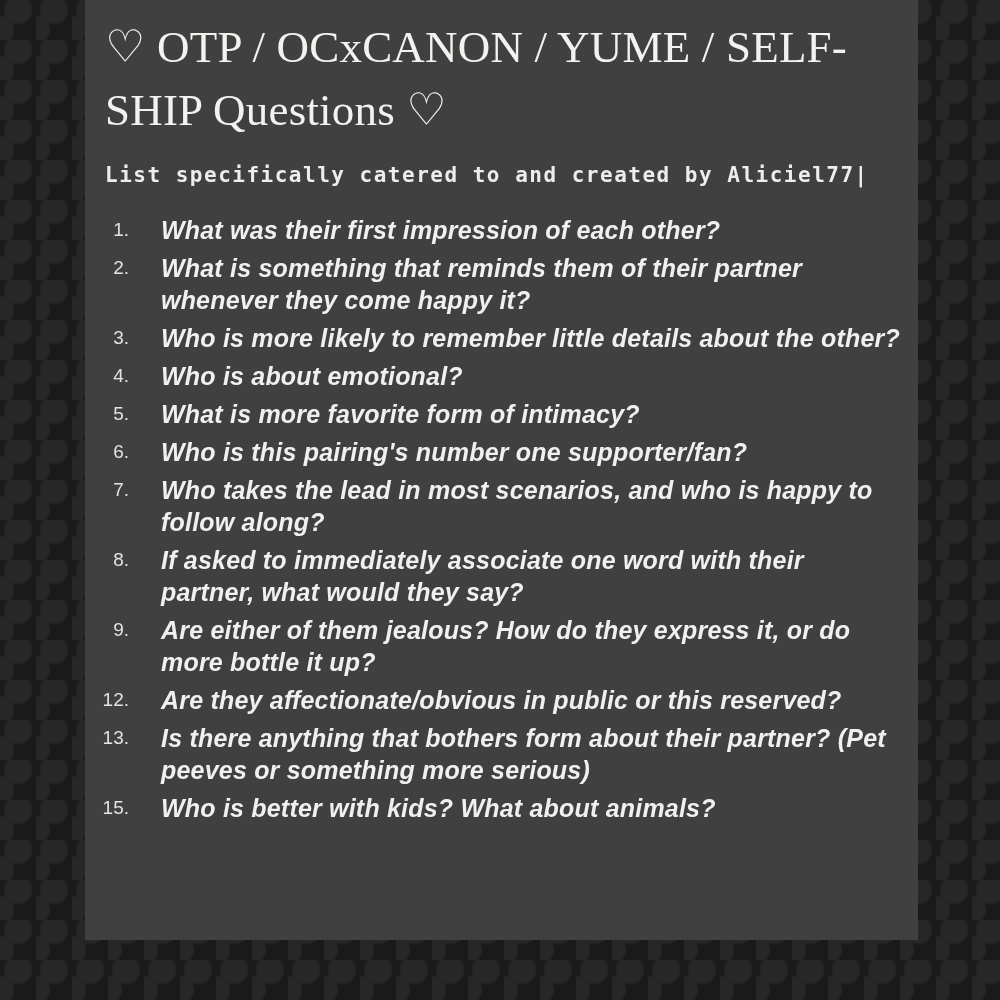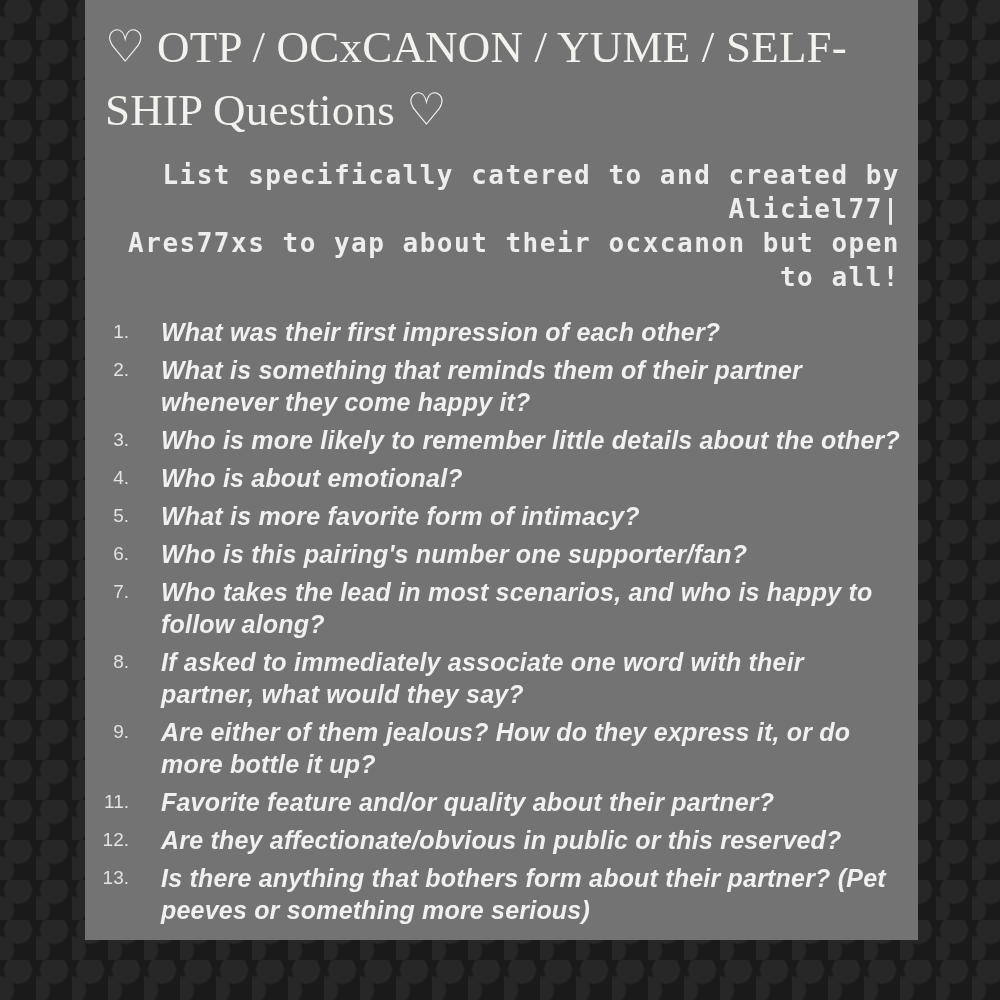--- a/index.html
+++ b/index.html
@@ -16,43 +16,42 @@
       radial-gradient(circle at 0px 30px, #272727 13px, rgba(39,39,39,0) 15px);
     background-size: 36px 40px;
     font-family: "Liberation Sans", sans-serif;
   }
   .panel {
     position: absolute;
     left: 85px;
     top: 0;
     width: 833px;
     height: 940px;
-    background: #737373;
+    background: #404040;
     box-sizing: border-box;
     padding: 16px 18px 0 20px;
   }
   .title {
     margin: 0;
     font-family: "Liberation Serif", "DejaVu Serif", "DejaVu Sans", serif;
     font-weight: 400;
     font-size: 45px;
     line-height: 63px;
     letter-spacing: 0.2px;
     color: #f3f2ee;
     max-width: 800px;
   }
   .subtitle {
     margin: 16px 0 0 0;
     font-family: "DejaVu Sans Mono", "Liberation Mono", monospace;
     font-weight: bold;
-    font-size: 26px;
+    font-size: 21px;
     line-height: 34px;
     letter-spacing: 1.5px;
     color: #ededed;
-    text-align: right;
   }
   .questions {
     list-style: none;
     margin: 22px 0 0 -14px;
     padding: 0;
   }
   .questions li {
     display: flex;
     align-items: flex-start;
     margin-bottom: 6px;
@@ -78,21 +77,20 @@
 </head>
 <body>
 
 <div>
   <main class="panel">
 
     <h1 class="title">♡ OTP / OCxCANON / YUME / SELF-SHIP Questions ♡</h1>
 
     <p class="subtitle">
       <span>List specifically catered to and created by Aliciel77|</span><br>
-      <span>Ares77xs to yap about their ocxcanon but open to all!</span>
     </p>
 
     <ol class="questions">
       <li>
         <span class="q-num">1.</span>
         <span class="q-text">What was their first impression of each other?</span>
       </li>
 
       <li>
         <span class="q-num">2.</span>
@@ -128,32 +126,32 @@
         <span class="q-num">8.</span>
         <span class="q-text">If asked to immediately associate one word with their partner, what would they say?</span>
       </li>
 
       <li>
         <span class="q-num">9.</span>
         <span class="q-text">Are either of them jealous? How do they express it, or do more bottle it up?</span>
       </li>
 
 
-      <li>
-        <span class="q-num">11.</span>
-        <span class="q-text">Favorite feature and/or quality about their partner?</span>
-      </li>
 
       <li>
         <span class="q-num">12.</span>
         <span class="q-text">Are they affectionate/obvious in public or this reserved?</span>
       </li>
 
       <li>
         <span class="q-num">13.</span>
         <span class="q-text">Is there anything that bothers form about their partner? (Pet peeves or something more serious)</span>
       </li>
 
 
+      <li>
+        <span class="q-num">15.</span>
+        <span class="q-text">Who is better with kids? What about animals?</span>
+      </li>
     </ol>
 
   </main>
 </div>
 
 </body></html>

